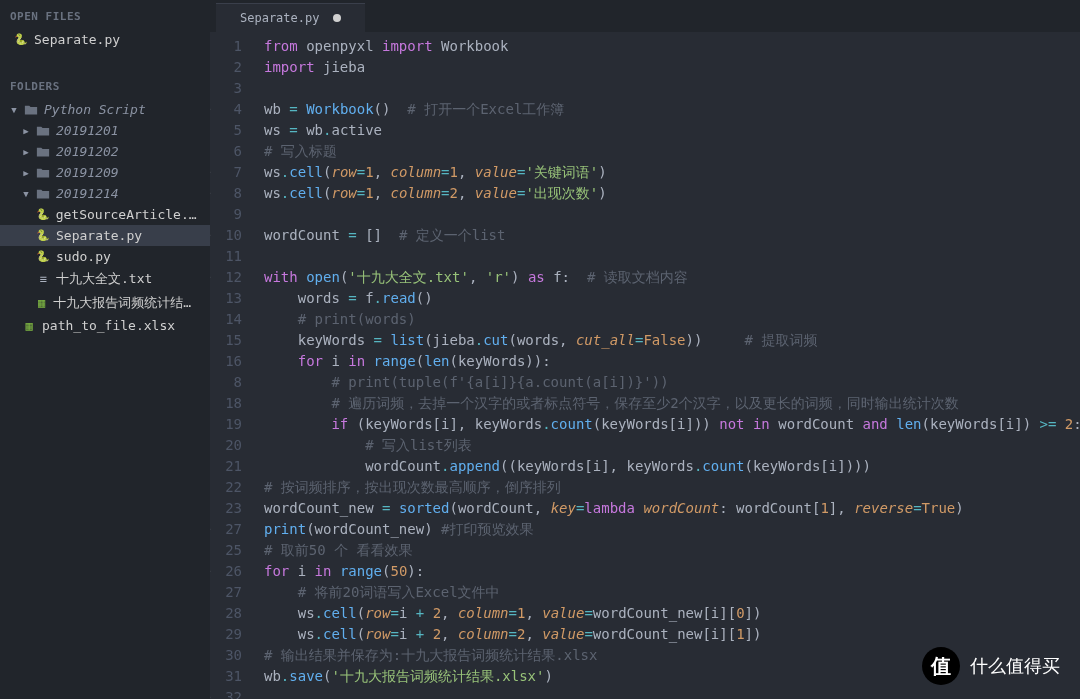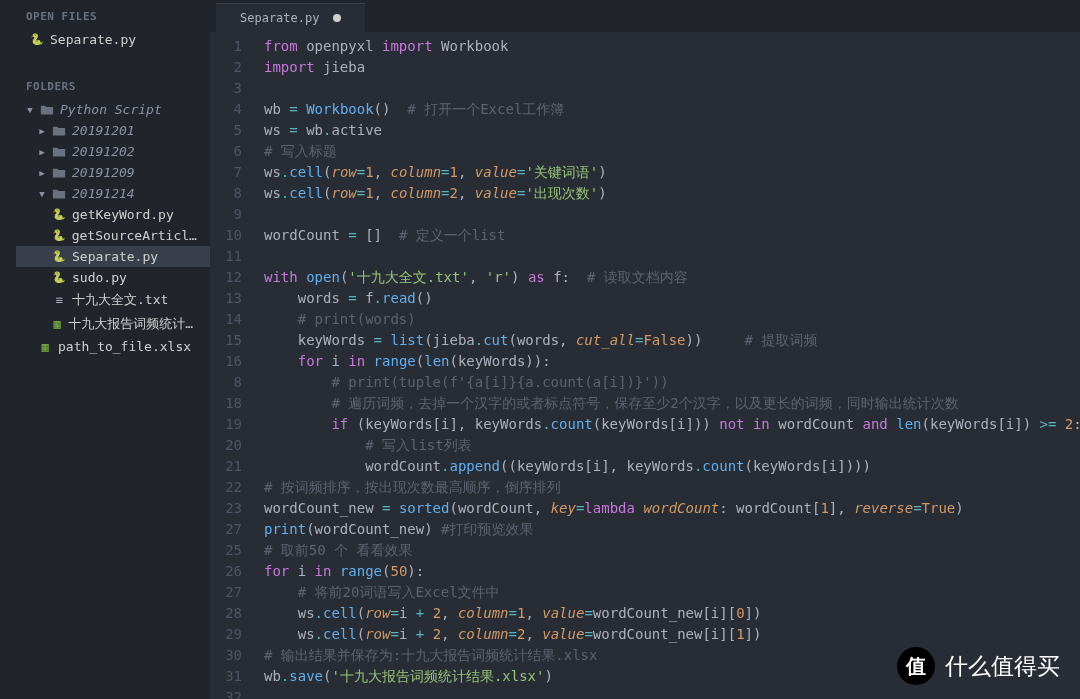--- a/index.html
+++ b/index.html
@@ -1,18 +1,18 @@
 <!DOCTYPE html>
 <html><head>
 <meta charset="utf-8">
 <style>
 * { margin: 0; padding: 0; box-sizing: border-box; }
 body { font-family: 'Consolas','Monaco',monospace; font-size: 13px; background:#282c34; color:#abb2bf; overflow:hidden; width:1080px; height:699px; }
 .app { display:flex; height:699px; }
-.sidebar { width:210px; background:#21252b; flex-shrink:0; overflow-y:auto; padding-top:4px;padding-left:16px; }
+.sidebar { width:210px; background:#21252b; flex-shrink:0; overflow-y:auto; padding-top:4px; }
 .side-header { color:#6a7280; font-size:11px; font-weight:bold; padding:6px 10px; letter-spacing:0.5px; }
 .side-item { display:flex; align-items:center; padding:3px 10px; cursor:pointer; gap:6px; }
 .side-item.selected { background:#383e4a; }
 .side-item .label { color:#d0d0d0; font-size:13px; white-space:nowrap; overflow:hidden; text-overflow:ellipsis; }
 .side-item.dim .label { color:#8b93a3;font-style:italic; }
 .chevron { width:8px; color:#8b93a3; font-size:9px; display:inline-block; text-align:center; }
 .icon { width:14px; height:14px; display:flex; align-items:center; justify-content:center; font-size:12px; }
 .icon.folder { color:#6a7280; }
 .icon.py { color:#519aba; }
 .icon.py::before { content:"🐍"; font-size:11px; }
@@ -36,21 +36,21 @@
 .k { color:#c678dd; }
 .s { color:#98c379; }
 .c { color:#5c6370; }
 .n { color:#d19a66; }
 .f { color:#61afef; }
 .o { color:#56b6c2; }
 .p { color:#abb2bf; }
 .a { color:#d19a66; font-style:italic; }
 .watermark { position:fixed; bottom:14px; right:20px; display:flex; align-items:center; gap:10px; }
 .wm-badge { width:38px; height:38px; border-radius:50%; background:#000; color:#fff; display:flex; align-items:center; justify-content:center; font-size:20px; font-weight:bold; }
-.wm-text { color:#fff; font-size:23px; font-family:sans-serif; }
+.wm-text { color:#fff; font-size:18px; font-family:sans-serif; }
 </style>
 </head>
 <body>
 
 <div class="app">
   <div class="sidebar">
     <div class="side-header">OPEN FILES</div>
     <div id="open-files">
         <div class="side-item" style="padding-left: 14px;">
           <span class="icon py"></span>
@@ -96,24 +96,20 @@
           <span class="label">20191209</span>
         </div>
         <div class="side-item ind-1 dim">
           <span class="chevron">▼</span>
           <span class="icon folder">
             <svg viewBox="0 0 16 16" fill="#6a7280">
               <path d="M1 3h5l1.5 1.5H15v8.5H1z"></path>
             </svg>
           </span>
           <span class="label">20191214</span>
-        </div>
-        <div class="side-item ind-2">
-          <span class="icon py"></span>
-          <span class="label">getKeyWord.py</span>
         </div>
         <div class="side-item ind-2">
           <span class="icon py"></span>
           <span class="label">getSourceArticle.py</span>
         </div>
         <div class="side-item ind-2 selected">
           <span class="icon py"></span>
           <span class="label">Separate.py</span>
         </div>
         <div class="side-item ind-2">

